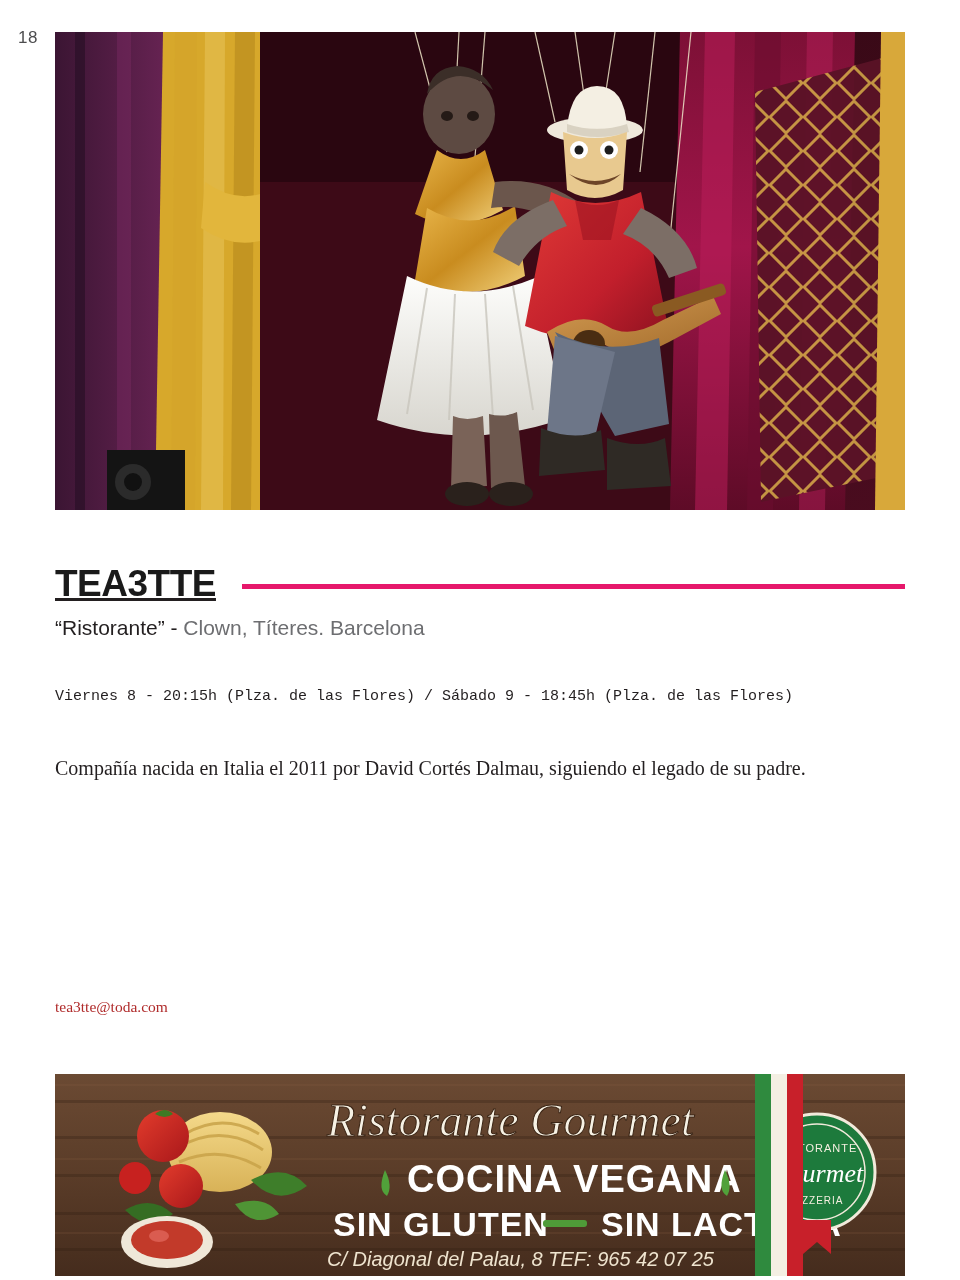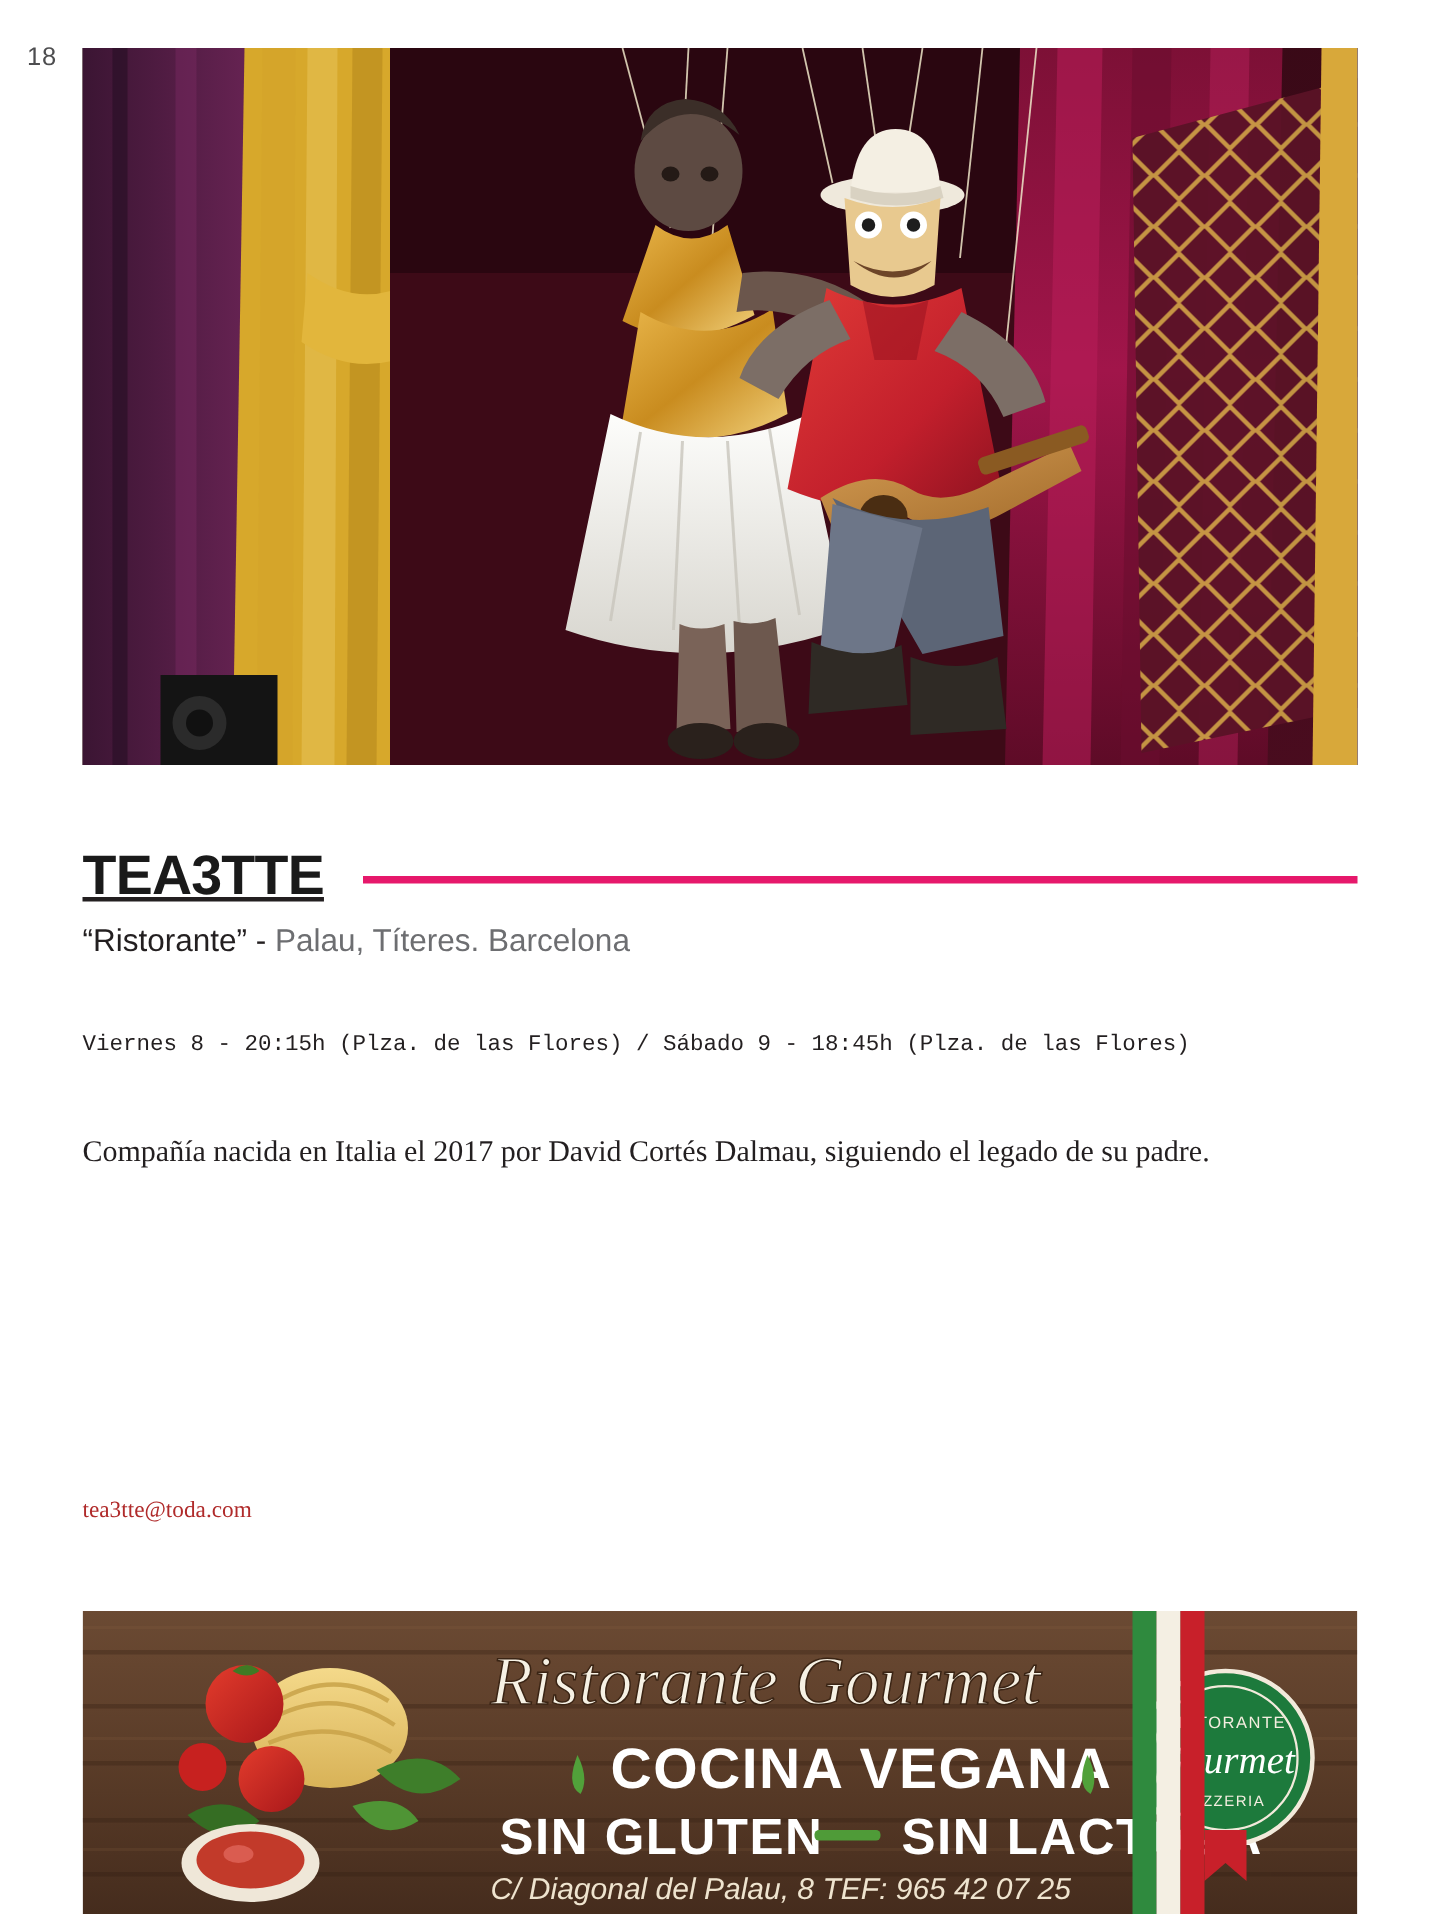--- a/index.html
+++ b/index.html
@@ -270,27 +270,27 @@
       <rect x="0" y="0" width="850" height="478" fill="none"></rect>
     </svg>
   </div>
 
   <div class="title-row">
     <div class="title-text">TEA3TTE</div>
     <div class="title-rule"></div>
   </div>
 
   <div class="subtitle">
-    <span>“Ristorante” - </span><span class="muted">Palau, Títeres. Barcelona</span>
+    <span>“Ristorante” - </span><span class="muted">Clown, Títeres. Barcelona</span>
   </div>
 
   <div class="schedule">Viernes 8 - 20:15h (Plza. de las Flores) / Sábado 9 - 18:45h (Plza. de las Flores)</div>
 
   <div class="body-copy">
-    <p>Compañía nacida en Italia el 2017 por David Cortés Dalmau, siguiendo el legado de su padre.</p>
+    <p>Compañía nacida en Italia el 2011 por David Cortés Dalmau, siguiendo el legado de su padre.</p>
   </div>
 
   <a class="email" href="#">tea3tte@toda.com</a>
 
   <div class="advert">
     <svg viewBox="0 0 850 202" preserveAspectRatio="none">
       <defs>
         <linearGradient id="wood" x1="0" y1="0" x2="0" y2="1">
           <stop offset="0%" stop-color="#6b4a33"></stop>
           <stop offset="50%" stop-color="#5a3c28"></stop>

